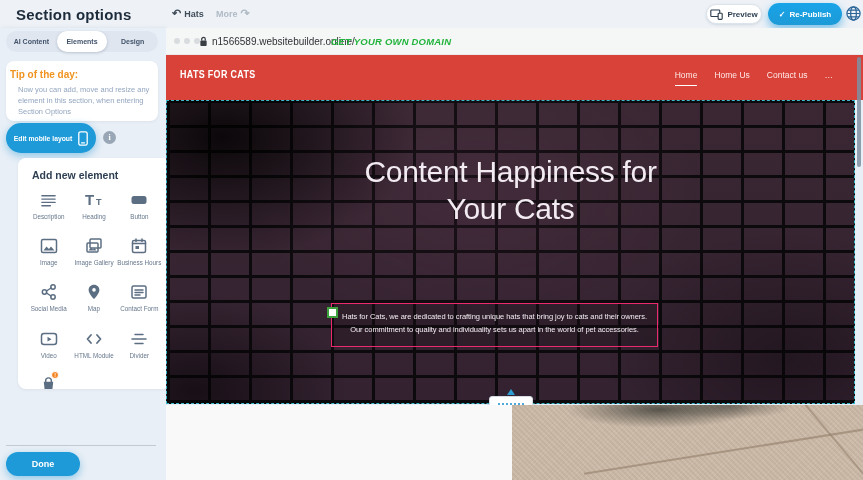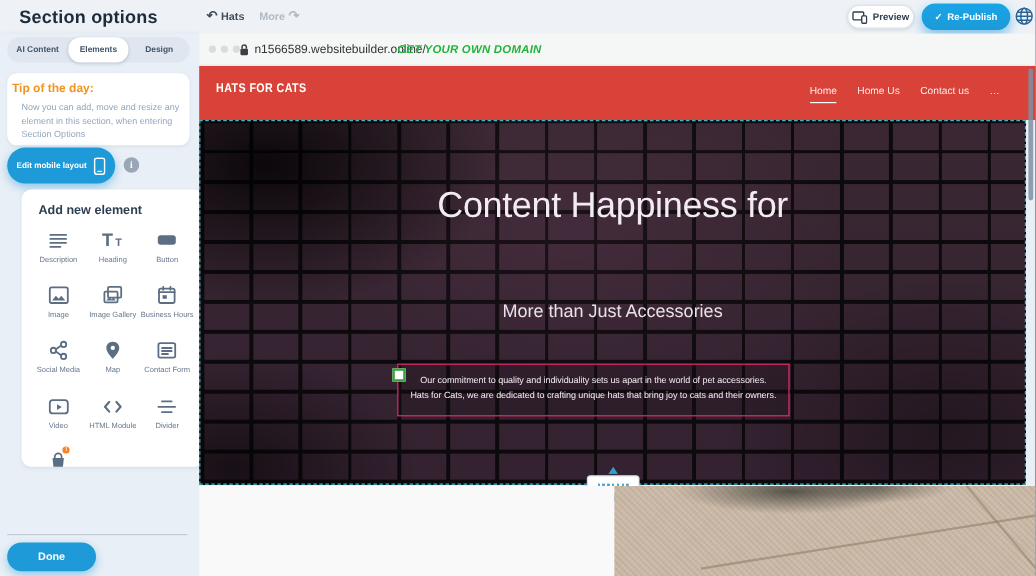--- a/index.html
+++ b/index.html
@@ -338,25 +338,25 @@
       <div class="nav-item active">Home</div>
       <div class="nav-item">Home Us</div>
       <div class="nav-item">Contact us</div>
       <div class="nav-item">…</div>
     </div>
 </div>
 
 <div class="hero">
   <div class="hero-title">
     <span>Content Happiness for</span><br>
-  </div>
-  <div class="hero-subtitle">More than Just Accessories</div>
+    <span>Your Cats</span>
+  </div>
   <div class="hero-textbox">
+    <div class="tline">Hats for Cats, we are dedicated to crafting unique hats that bring joy to cats and their owners.</div>
     <div class="tline">Our commitment to quality and individuality sets us apart in the world of pet accessories.</div>
-    <div class="tline">Hats for Cats, we are dedicated to crafting unique hats that bring joy to cats and their owners.</div>
   </div>
   <div class="sel-handle"></div>
 </div>
 
 <div class="arrow-up"></div>
 <div class="resize-pill">
     <div class="resize-dots"></div>
   </div>
 <div class="arrow-down"></div>
 <div class="scroll-thumb"></div>

